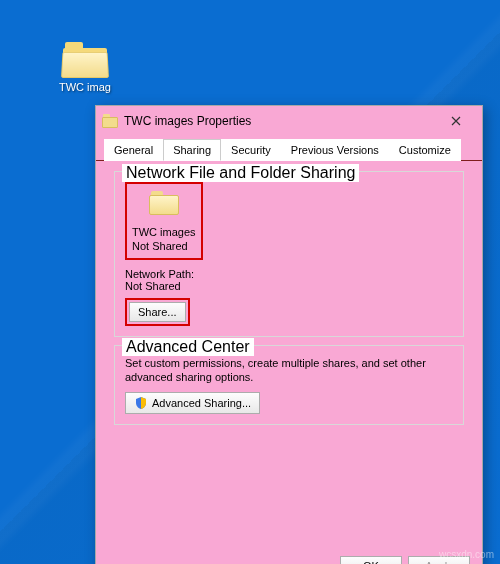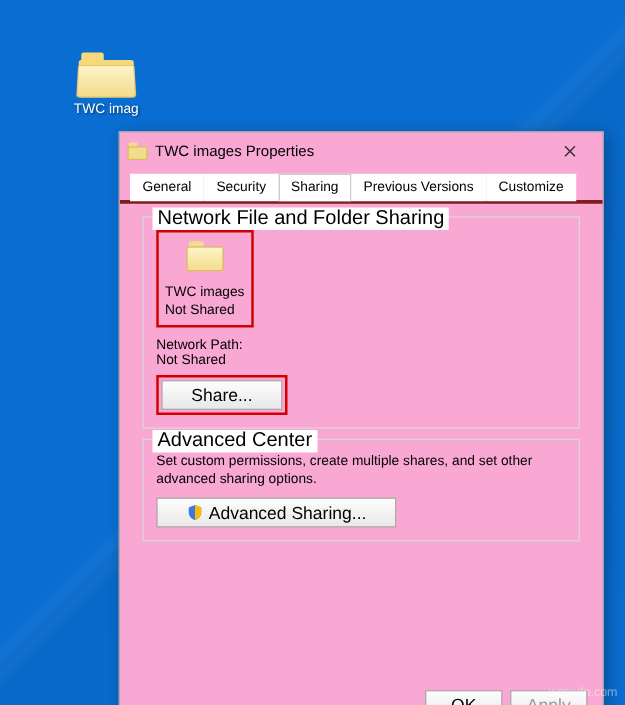--- a/index.html
+++ b/index.html
@@ -38,42 +38,42 @@
     }
     .titlebar {
       height: 30px; display: flex; align-items: center; padding: 0 6px;
       font-size: 12px;
     }
     .title-icon { width:16px; height:14px; position:relative; margin-right:6px;}
     .title-icon .fb { position:absolute; bottom:0; width:16px; height:11px; background:#f3dc8c; border:1px solid #d9be5e; border-radius:1px;}
     .title-icon .ft { position:absolute; top:0; left:1px; width:7px; height:4px; background:#f3dc8c; border-radius:1px 1px 0 0;}
     .close-x { margin-left:auto; width:40px; height:28px; display:flex; align-items:center; justify-content:center; font-size:14px; color:#333;}
 
-    .tabs { display:flex; border-bottom:3px solid #7f1d1d; padding: 0 8px; margin-top:2px;}
+    .tabs { display:flex; border-bottom:1px solid #7f1d1d; padding: 0 8px; margin-top:2px;}
     .tab { padding: 4px 9px; font-size:11px; border:1px solid transparent; border-bottom:none; position:relative; top:1px; background:#fff;}
     .tab.active { border-color:#ccc; border-bottom:1px solid #fff;}
     
     .content { flex:1; padding: 10px 18px 8px 18px; color:#000;}
     .group { border:1px solid #d8d8d8; margin-bottom:8px; padding: 10px; position:relative;}
     .group-legend { position:absolute; top:-8px; left:7px; background:#fff; padding:0 4px; font-size:16px;}
     
     .share-row { display:flex; align-items:center; gap:10px; padding:3px;flex-direction:column; }
     .hl-red { border:2px solid #d40000; padding:2px; }
     .share-info { line-height:14px; }
     .folder-small { width:30px; height:26px; position:relative;}
     .folder-small .fb { position:absolute; bottom:0; width:30px; height:20px; background:linear-gradient(#fff4c9,#f3dc8c); border:1px solid #d9be5e; border-radius:2px;}
     .folder-small .ft { position:absolute; top:2px; left:2px; width:12px; height:5px; background:#f3dc8c; border-radius:2px 2px 0 0;}
     
     .np { margin-top:8px; }
     .np-path { margin-bottom:6px;}
     
     .btn {
       background:linear-gradient(#fdfdfd,#e8e8e8);
       border:1px solid #acacac;
-      padding:3px 23px; font-size:14px;
+      padding:3px 8px; font-size:11px;
       display:inline-flex; align-items:center; gap:4px;
     }
     .share-btn-wrap { display:inline-block; }
     
     .shield { width:14px; height:14px; }
     .desc { line-height:14px; margin-bottom:8px;}
     .link { color:#0066cc; text-decoration:underline;}
 
     .footer { display:flex; justify-content:flex-end; gap:6px; padding:8px 12px;}
     .footer .btn { width:62px; justify-content:center;}
@@ -103,22 +103,22 @@
     <span>TWC  images Properties</span>
     <div class="close-x">
       <svg width="10" height="10" viewBox="0 0 10 10">
           <path d="M1 1 L9 9 M9 1 L1 9" stroke="currentColor" stroke-width="1.2" fill="none"></path>
         </svg>
     </div>
   </div>
 
   <div class="tabs">
     <div class="tab">General</div>
+    <div class="tab active">Sharing</div>
     <div class="tab">Security</div>
-    <div class="tab active">Sharing</div>
     <div class="tab">Previous Versions</div>
     <div class="tab">Customize</div>
   </div>
 
   <div class="content">
 
     <div class="group">
       <div class="group-legend">Network File and Folder Sharing</div>
 
       <div class="hl-red" style="display:inline-block;">

